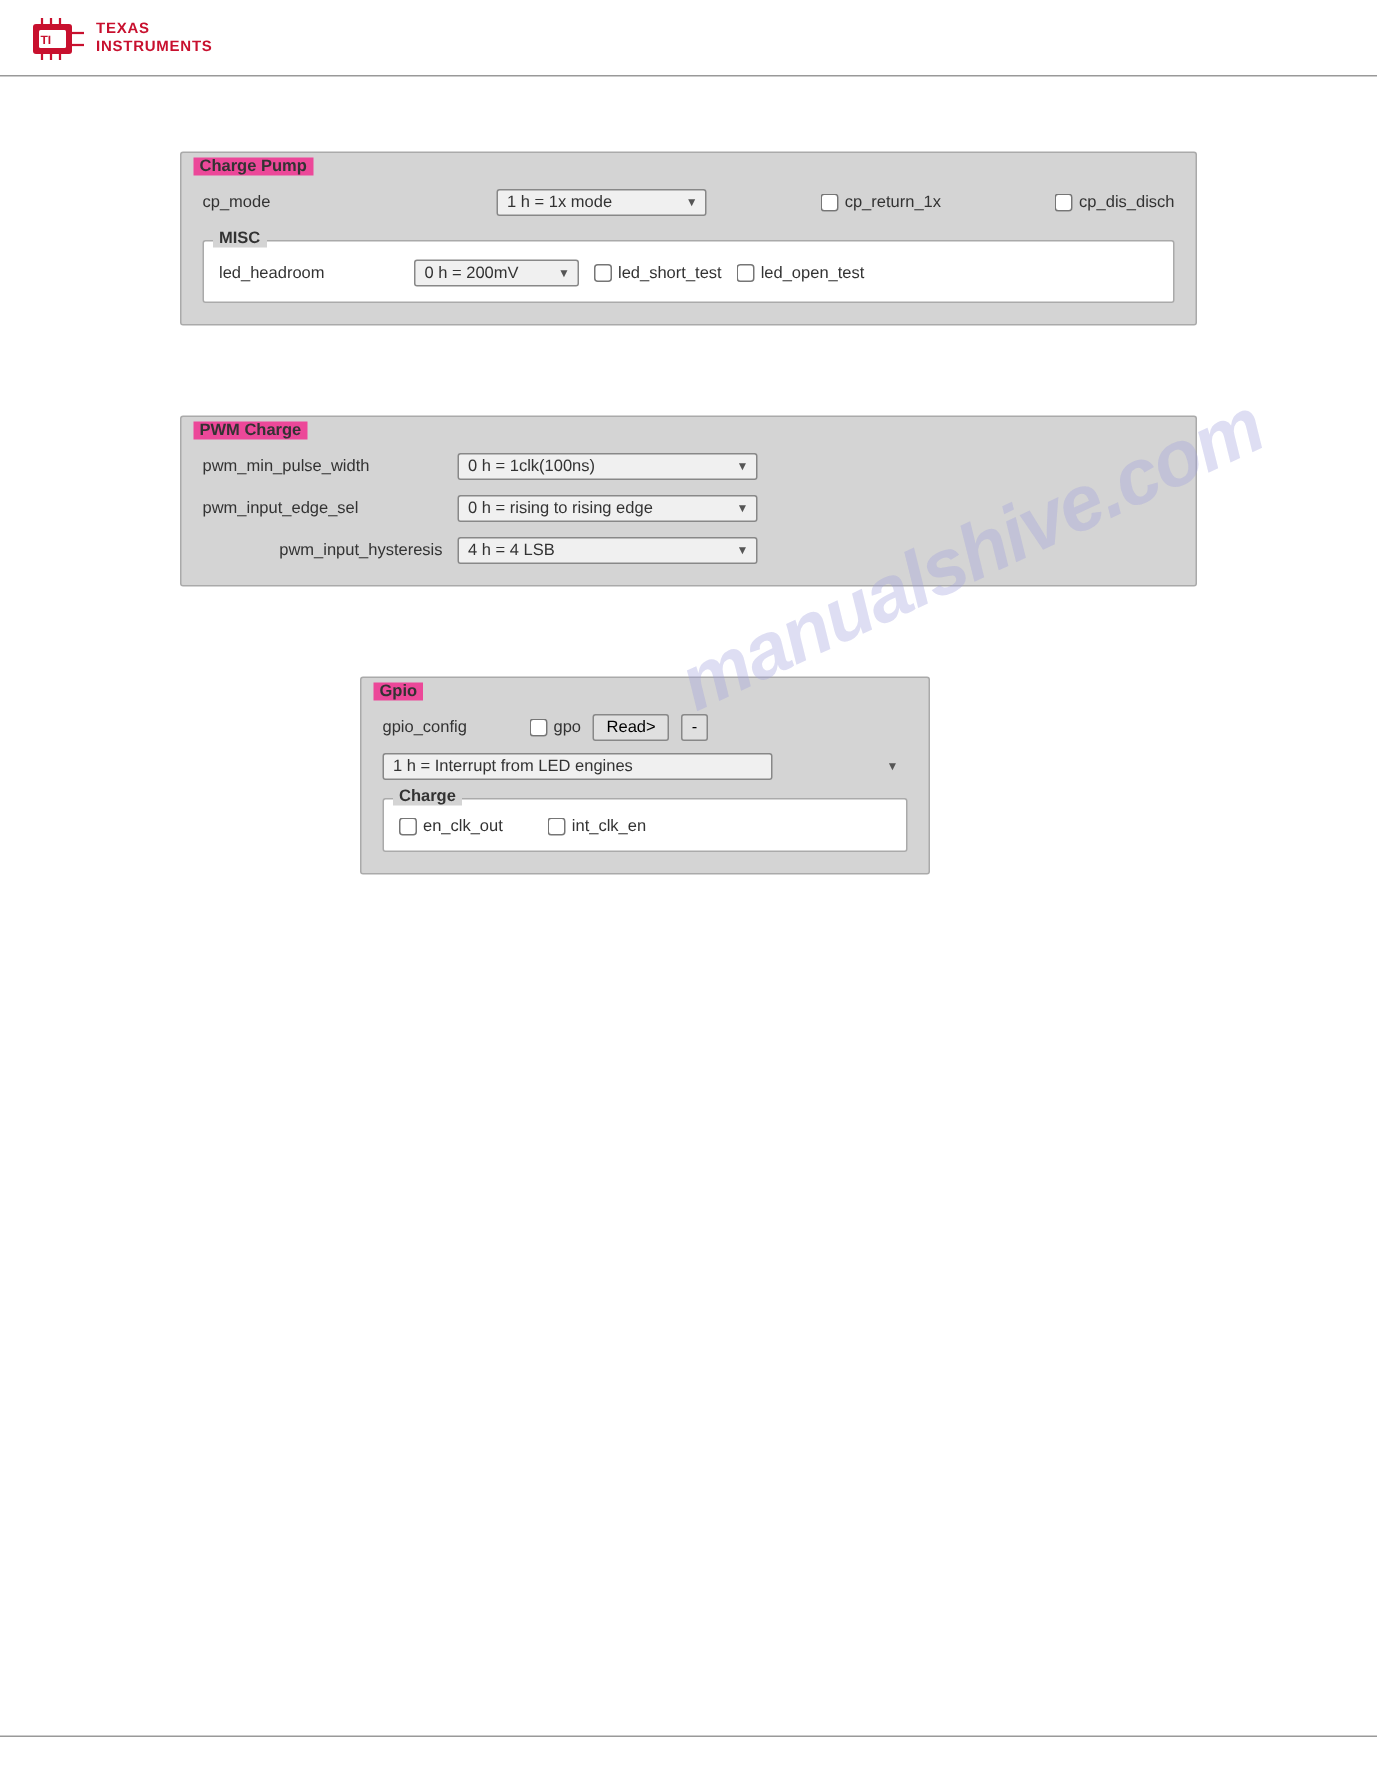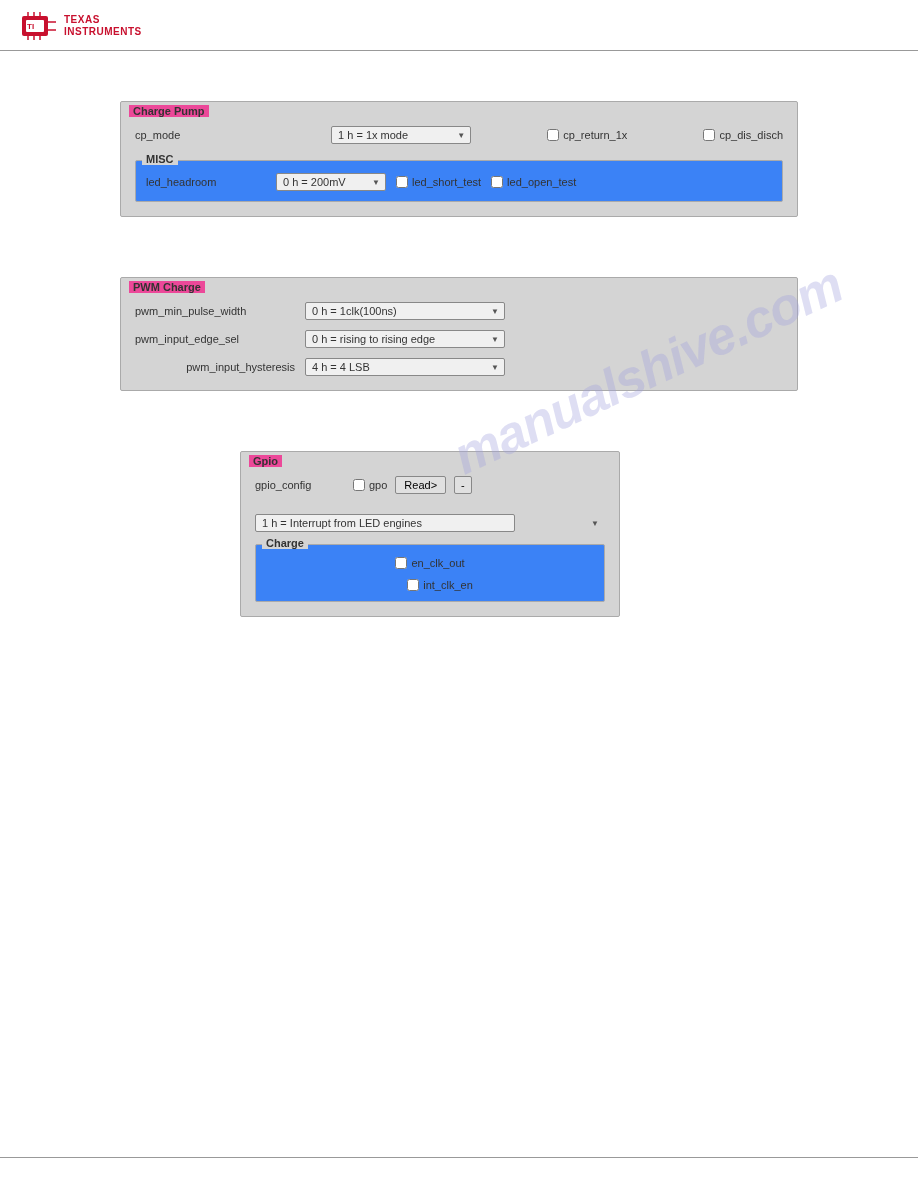--- a/index.html
+++ b/index.html
@@ -144,21 +144,21 @@
       margin: 0;
     }
 
     
     .sub-panel {
       border: 1px solid #aaa;
       border-radius: 2px;
       padding: 8px 10px 10px 10px;
       margin-top: 14px;
       position: relative;
-      background: #3b82f6;
+      background: #ffffff;
     }
     .sub-panel-title {
       font-size: 11px;
       font-weight: bold;
       color: #333;
       position: absolute;
       top: -8px;
       left: 6px;
       background: #d4d4d4;
       padding: 0 4px;
@@ -307,31 +307,31 @@
     <div class="gpio-row" style="margin-top: 14px;">
       <span class="field-label" style="min-width: 90px;">gpio_config</span>
       <div class="checkbox-group">
         <input type="checkbox" style="">
         <span>gpo</span>
       </div>
       <button class="read-button">Read&gt;</button>
       <button class="minus-button">-</button>
     </div>
 
-    <div class="field-row" style="margin-top: 20px;">
+    <div class="field-row" style="margin-top: 8px;">
       <div class="select-wrapper" style="width: 100%;">
         <select class="select-control" style="min-width: 260px;">
           <option>1 h = Interrupt from LED engines</option>
         </select>
       </div>
     </div>
 
     <div class="sub-panel" style="margin-top: 12px;">
       <span class="sub-panel-title">Charge</span>
-      <div class="field-row" style="margin-top: 4px; flex-direction: column;">
+      <div class="field-row" style="margin-top: 4px;">
         <div class="checkbox-group">
           <input type="checkbox" style="">
           <span>en_clk_out</span>
         </div>
         <div class="checkbox-group" style="margin-left: 20px;">
           <input type="checkbox" style="">
           <span>int_clk_en</span>
         </div>
       </div>
     </div>

